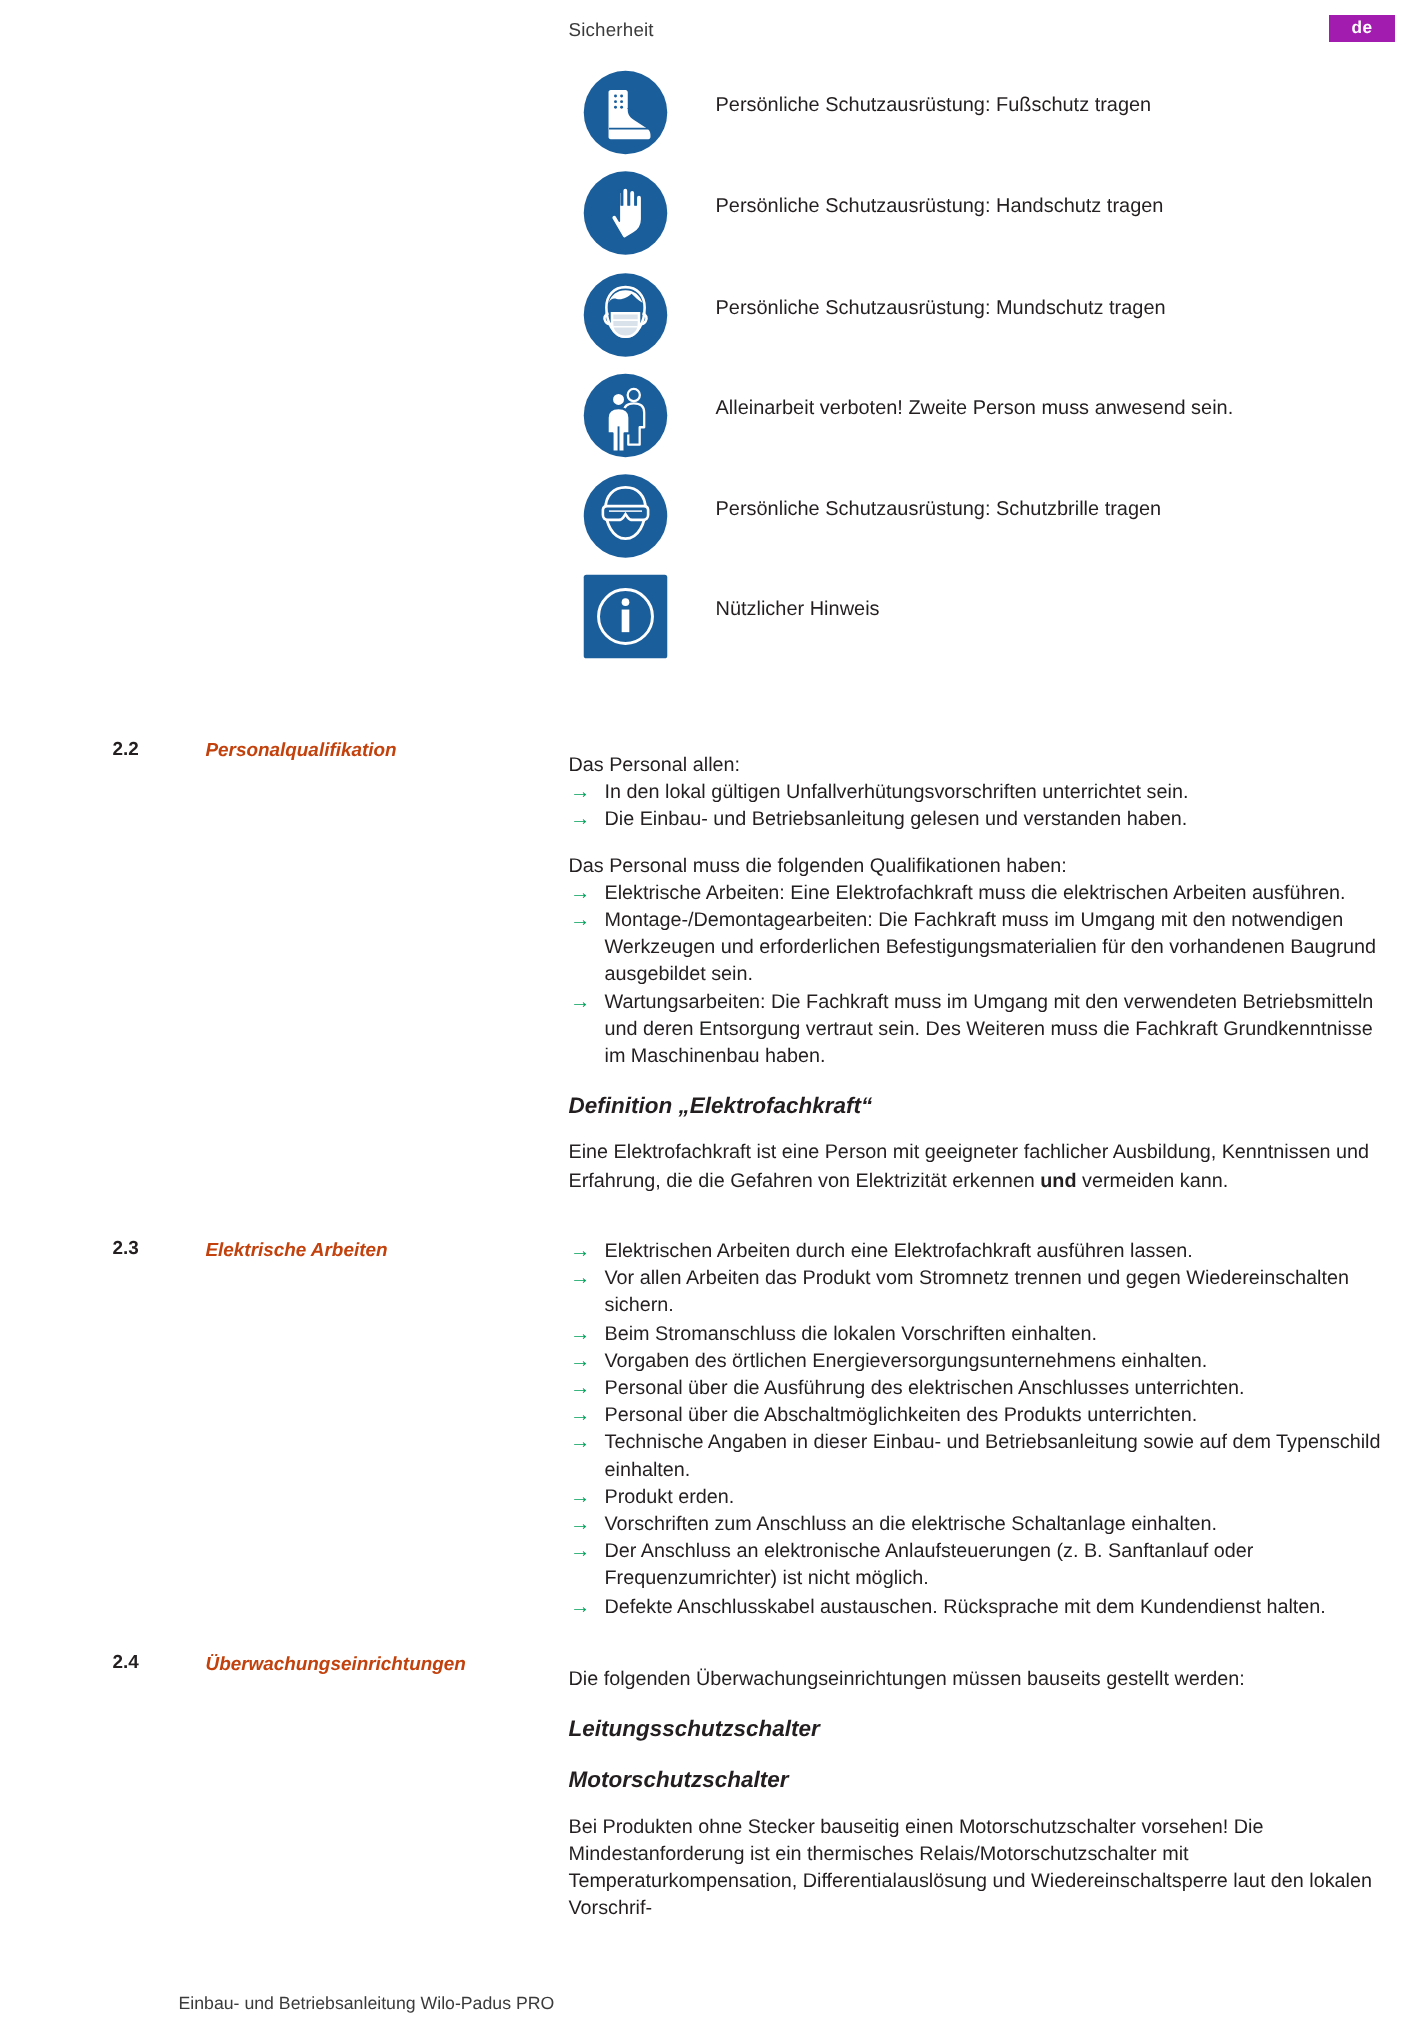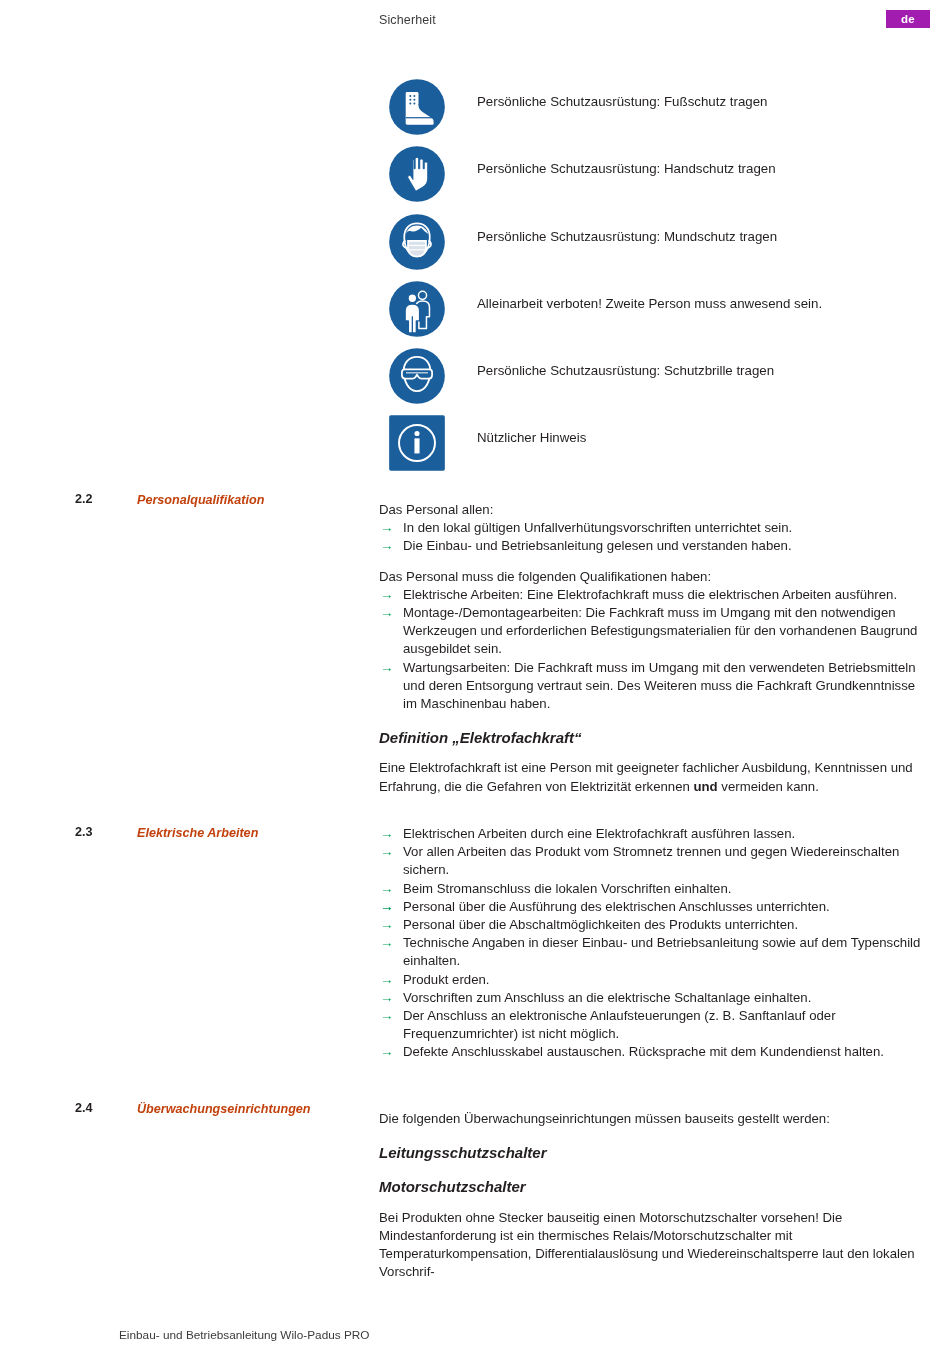--- a/index.html
+++ b/index.html
@@ -52,21 +52,21 @@
     font-weight: bold;
     text-align: center;
     line-height: 18px;
     letter-spacing: .02em;
   }
 
   
   .symbols {
     position: absolute;
     left: 388px;
-    top: 78px;
+    top: 46px;
     width: 540px;
   }
   .symbol-row {
     position: relative;
     height: 67.3px;
   }
   .symbol-mark {
     position: absolute;
     left: 0;
     top: 0;
@@ -354,20 +354,21 @@
         <li>
           <span class="arrow">→</span>
           <span>Vor allen Arbeiten das Produkt vom Stromnetz trennen und gegen Wiedereinschalten sichern.</span>
         </li>
         <li>
           <span class="arrow">→</span>
           <span>Beim Stromanschluss die lokalen Vorschriften einhalten.</span>
         </li>
         <li>
           <span class="arrow">→</span>
+          <span>Vorgaben des örtlichen Energieversorgungsunternehmens einhalten.</span>
         </li>
         <li>
           <span class="arrow">→</span>
           <span>Personal über die Ausführung des elektrischen Anschlusses unterrichten.</span>
         </li>
         <li>
           <span class="arrow">→</span>
           <span>Personal über die Abschaltmöglichkeiten des Produkts unterrichten.</span>
         </li>
         <li>

